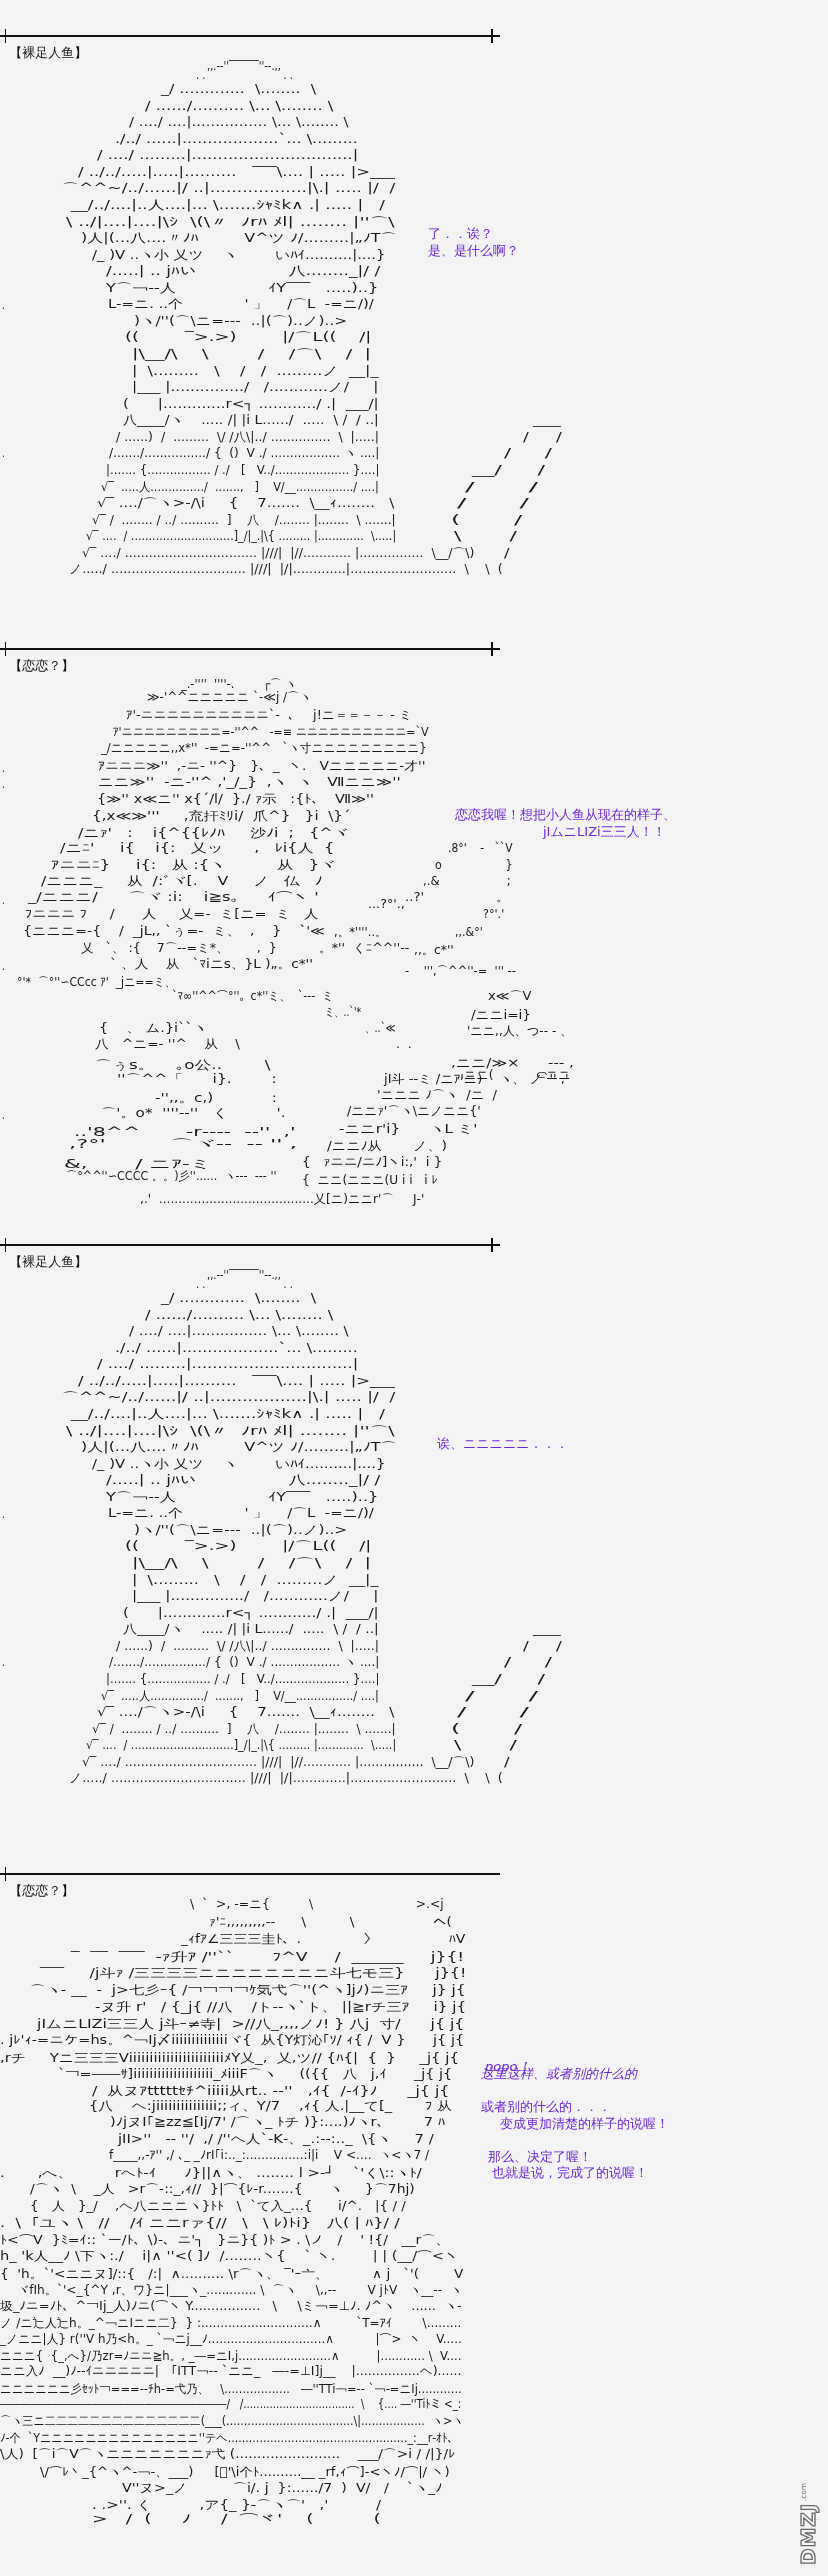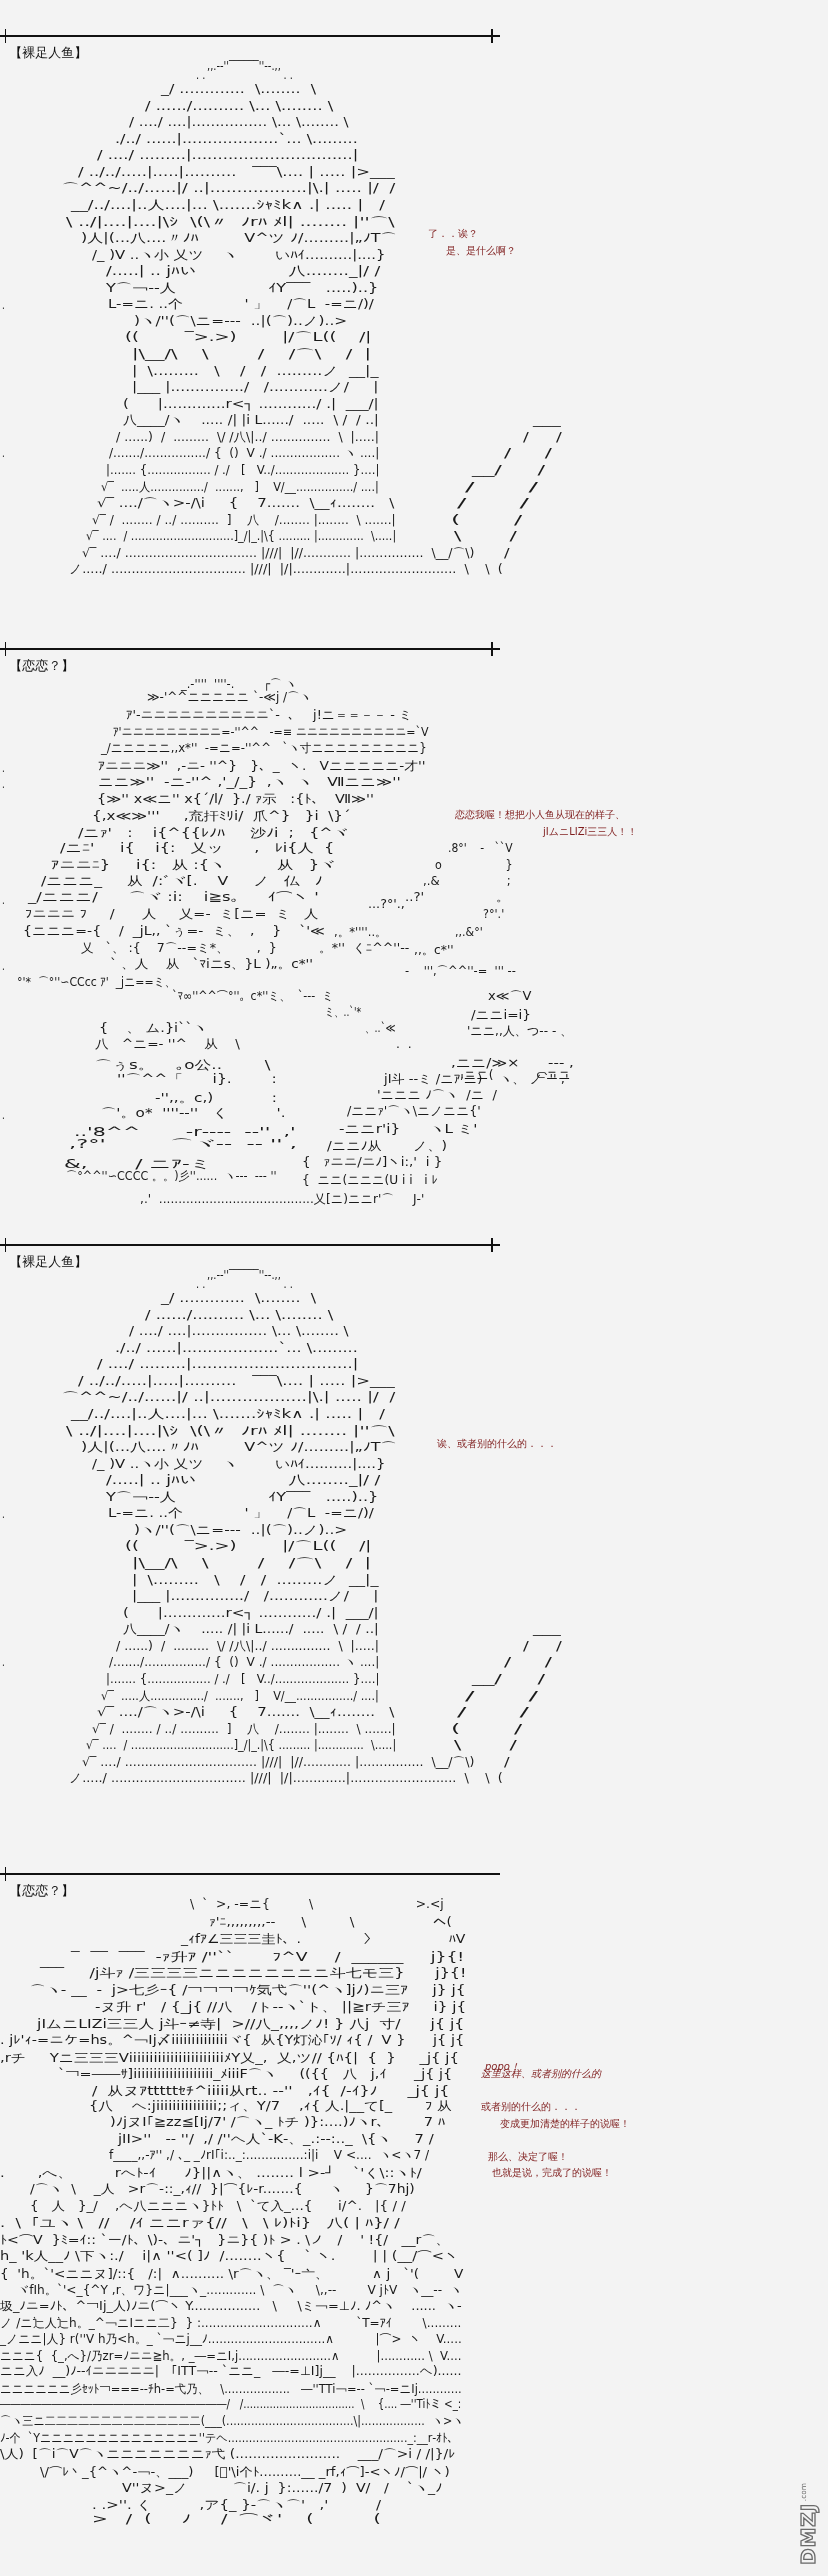--- a/index.html
+++ b/index.html
@@ -14,21 +14,21 @@
   .tick { position: absolute; top: -6.4px; width: 1.8px; height: 14.7px; background: #111; }
   .tick.left { left: 4.6px; }
   .tick.right { left: 491px; }
   .speaker { position: absolute; left: 9.2px; top: 9.2px; font-size: 13px; line-height: 16.6px; white-space: pre; color: #111; }
   .art { position: absolute; left: 0; top: 0; width: 828px; height: 0; }
   .aa-line {
     position: absolute; white-space: pre; font-family: "DejaVu Sans", sans-serif;
     font-size: 12px; line-height: 16.6px; height: 16.6px; color: #1a1a1a;
     transform-origin: 0 50%;
   }
-  .dlg { position: absolute; white-space: pre; font-size: 10px; line-height: 16.6px; color: #7f1d1d; font-family: "DejaVu Sans", sans-serif; }
+  .dlg { position: absolute; white-space: pre; font-size: 13px; line-height: 16.6px; color: #6d28d9; font-family: "DejaVu Sans", sans-serif; }
   .watermark {
     position: absolute; left: 766px; top: 2513px; width: 83px; height: 22px;
     transform: rotate(-90deg); transform-origin: 50% 50%;
     display: flex; align-items: center; justify-content: center; gap: 1.8px;
   }
   .wm-main { font-family: "DejaVu Sans", sans-serif; font-weight: bold; font-size: 20px; letter-spacing: 0.9px;
     color: #f3f3f3; -webkit-text-stroke: 1.3px #6a6a6a; }
   .wm-suffix { font-family: "DejaVu Sans", sans-serif; font-size: 7.4px; color: #6a6a6a; align-self: flex-start; margin-top: 1.8px; }
 </style>
 </head>
@@ -79,21 +79,21 @@
       <div class="aa-line" style="top: 426px; left: 472px; transform: scaleX(1.862);">__/     /</div>
       <div class="aa-line" style="top: 443px; left: 465px; transform: scaleX(2.354);">/      /</div>
       <div class="aa-line" style="top: 459px; left: 457px; transform: scaleX(2.324);">/      /</div>
       <div class="aa-line" style="top: 476px; left: 451px; transform: scaleX(2.006);">(       /</div>
       <div class="aa-line" style="top: 492px; left: 454px; transform: scaleX(1.804);">\       /</div>
       <div class="aa-line" style="top: 509px; left: 504px; transform: scaleX(1.367);">/</div>
       <div class="aa-line" style="top: 261px; left: 1.8px; transform: scaleX(0.725);">.</div>
       <div class="aa-line" style="top: 409px; left: 1.8px; transform: scaleX(0.725);">.</div>
     </div>
   <div class="dlg" style="left:428px; top:190px;">了．．诶？</div>
-  <div class="dlg" style="left:428px; top:207px;margin-left:18px;">是、是什么啊？</div>
+  <div class="dlg" style="left:428px; top:207px;">是、是什么啊？</div>
 </section>
 
 <section class="panel p2">
   <div class="rule">
     <span class="tick left"></span>
     <span class="tick right"></span>
   </div>
   <div class="speaker">【恋恋？】</div>
   <div class="art">
       <div class="aa-line" style="top: 27px; left: 181px; transform: scaleX(0.947);">_.-''''  ''''-.        ┌⌒ ヽ</div>
@@ -207,21 +207,21 @@
       <div class="aa-line" style="top: 409px; left: 504px; transform: scaleX(1.767);">/     /</div>
       <div class="aa-line" style="top: 426px; left: 472px; transform: scaleX(1.862);">__/     /</div>
       <div class="aa-line" style="top: 443px; left: 465px; transform: scaleX(2.354);">/      /</div>
       <div class="aa-line" style="top: 459px; left: 457px; transform: scaleX(2.324);">/      /</div>
       <div class="aa-line" style="top: 476px; left: 451px; transform: scaleX(2.006);">(       /</div>
       <div class="aa-line" style="top: 492px; left: 454px; transform: scaleX(1.804);">\       /</div>
       <div class="aa-line" style="top: 509px; left: 504px; transform: scaleX(1.367);">/</div>
       <div class="aa-line" style="top: 261px; left: 1.8px; transform: scaleX(0.725);">.</div>
       <div class="aa-line" style="top: 409px; left: 1.8px; transform: scaleX(0.725);">.</div>
     </div>
-  <div class="dlg" style="left:437px; top:191px;">诶、或者别的什么的．．．</div>
+  <div class="dlg" style="left:437px; top:191px;">诶、ニニニニニ．．．</div>
 </section>
 
 <section class="panel p4">
   <div class="rule">
     <span class="tick left"></span>
   </div>
   <div class="speaker">【恋恋？】</div>
   <div class="art">
       <div class="aa-line" style="top: 22px; left: 190px; transform: scaleX(1.032);">\  `  &gt;, ‐=ニ{          \                          &gt;.&lt;j</div>
       <div class="aa-line" style="top: 40px; left: 209px; transform: scaleX(1.141);">ｧ'ﾆ,,,,,,,,,‐‐      \          \                  ヘ(</div>

